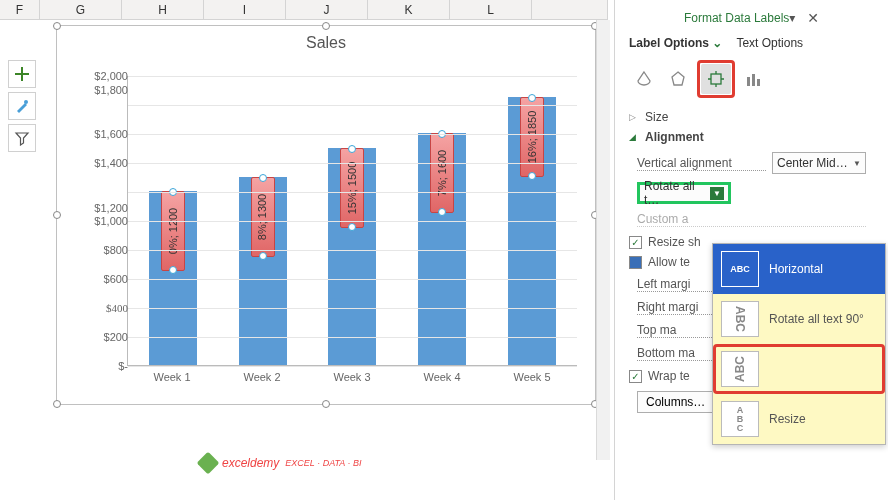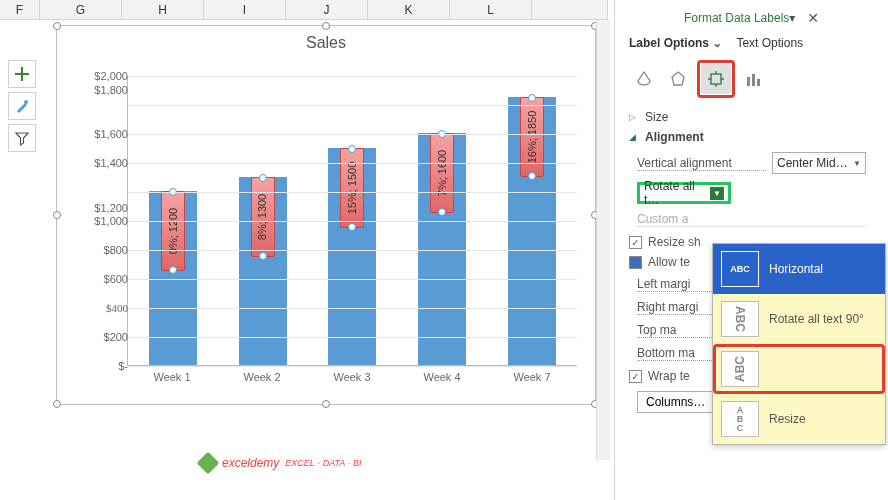--- a/index.html
+++ b/index.html
@@ -152,21 +152,21 @@
       <div class="grid-line" style="top: 29px;"></div>
       <div class="y-tick" style="top: 14px;">$1,800</div>
       <div class="grid-line" style="top: 0px;"></div>
       <div class="y-tick" style="top: 0px;">$2,000</div>
     </div>
   <div class="x-labels" id="xlabels">
       <div class="x-label">Week 1</div>
       <div class="x-label">Week 2</div>
       <div class="x-label">Week 3</div>
       <div class="x-label">Week 4</div>
-      <div class="x-label">Week 7</div>
+      <div class="x-label">Week 5</div>
     </div>
 </div>
 
 <div class="scroll-v"></div>
 
 <div class="pane">
   <div class="pane-title">
     <span>Format Data Labels</span>
     <span style="display:flex;gap:12px;align-items:center">
       <span style="color:#555">▾</span>

